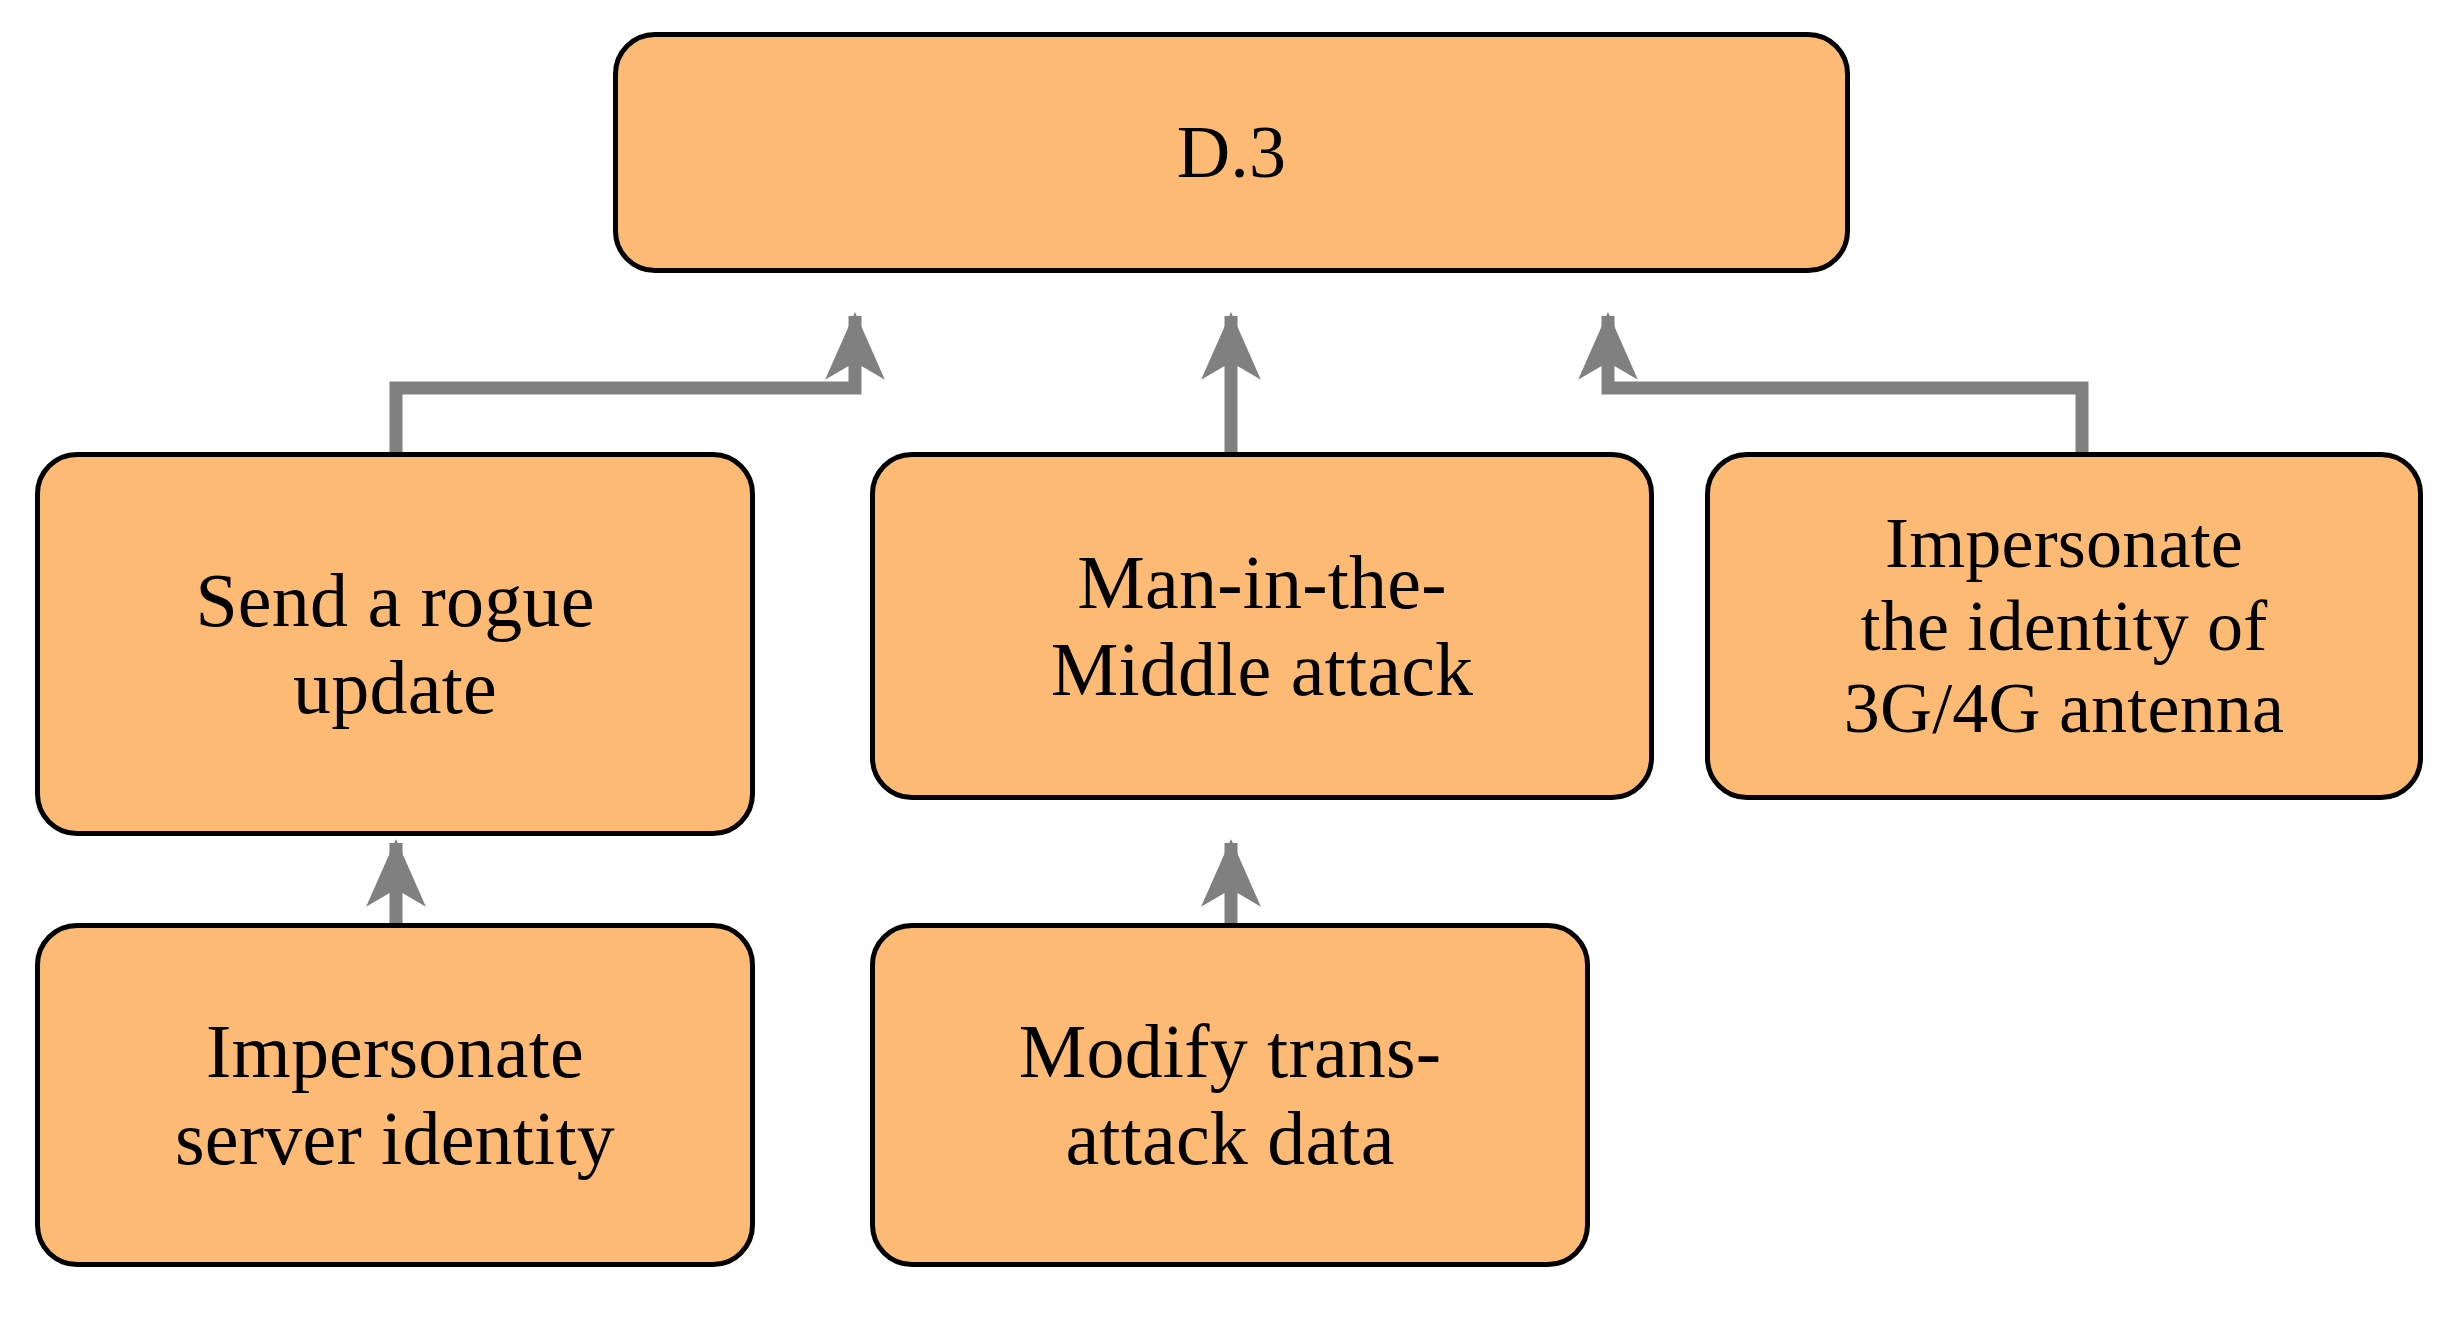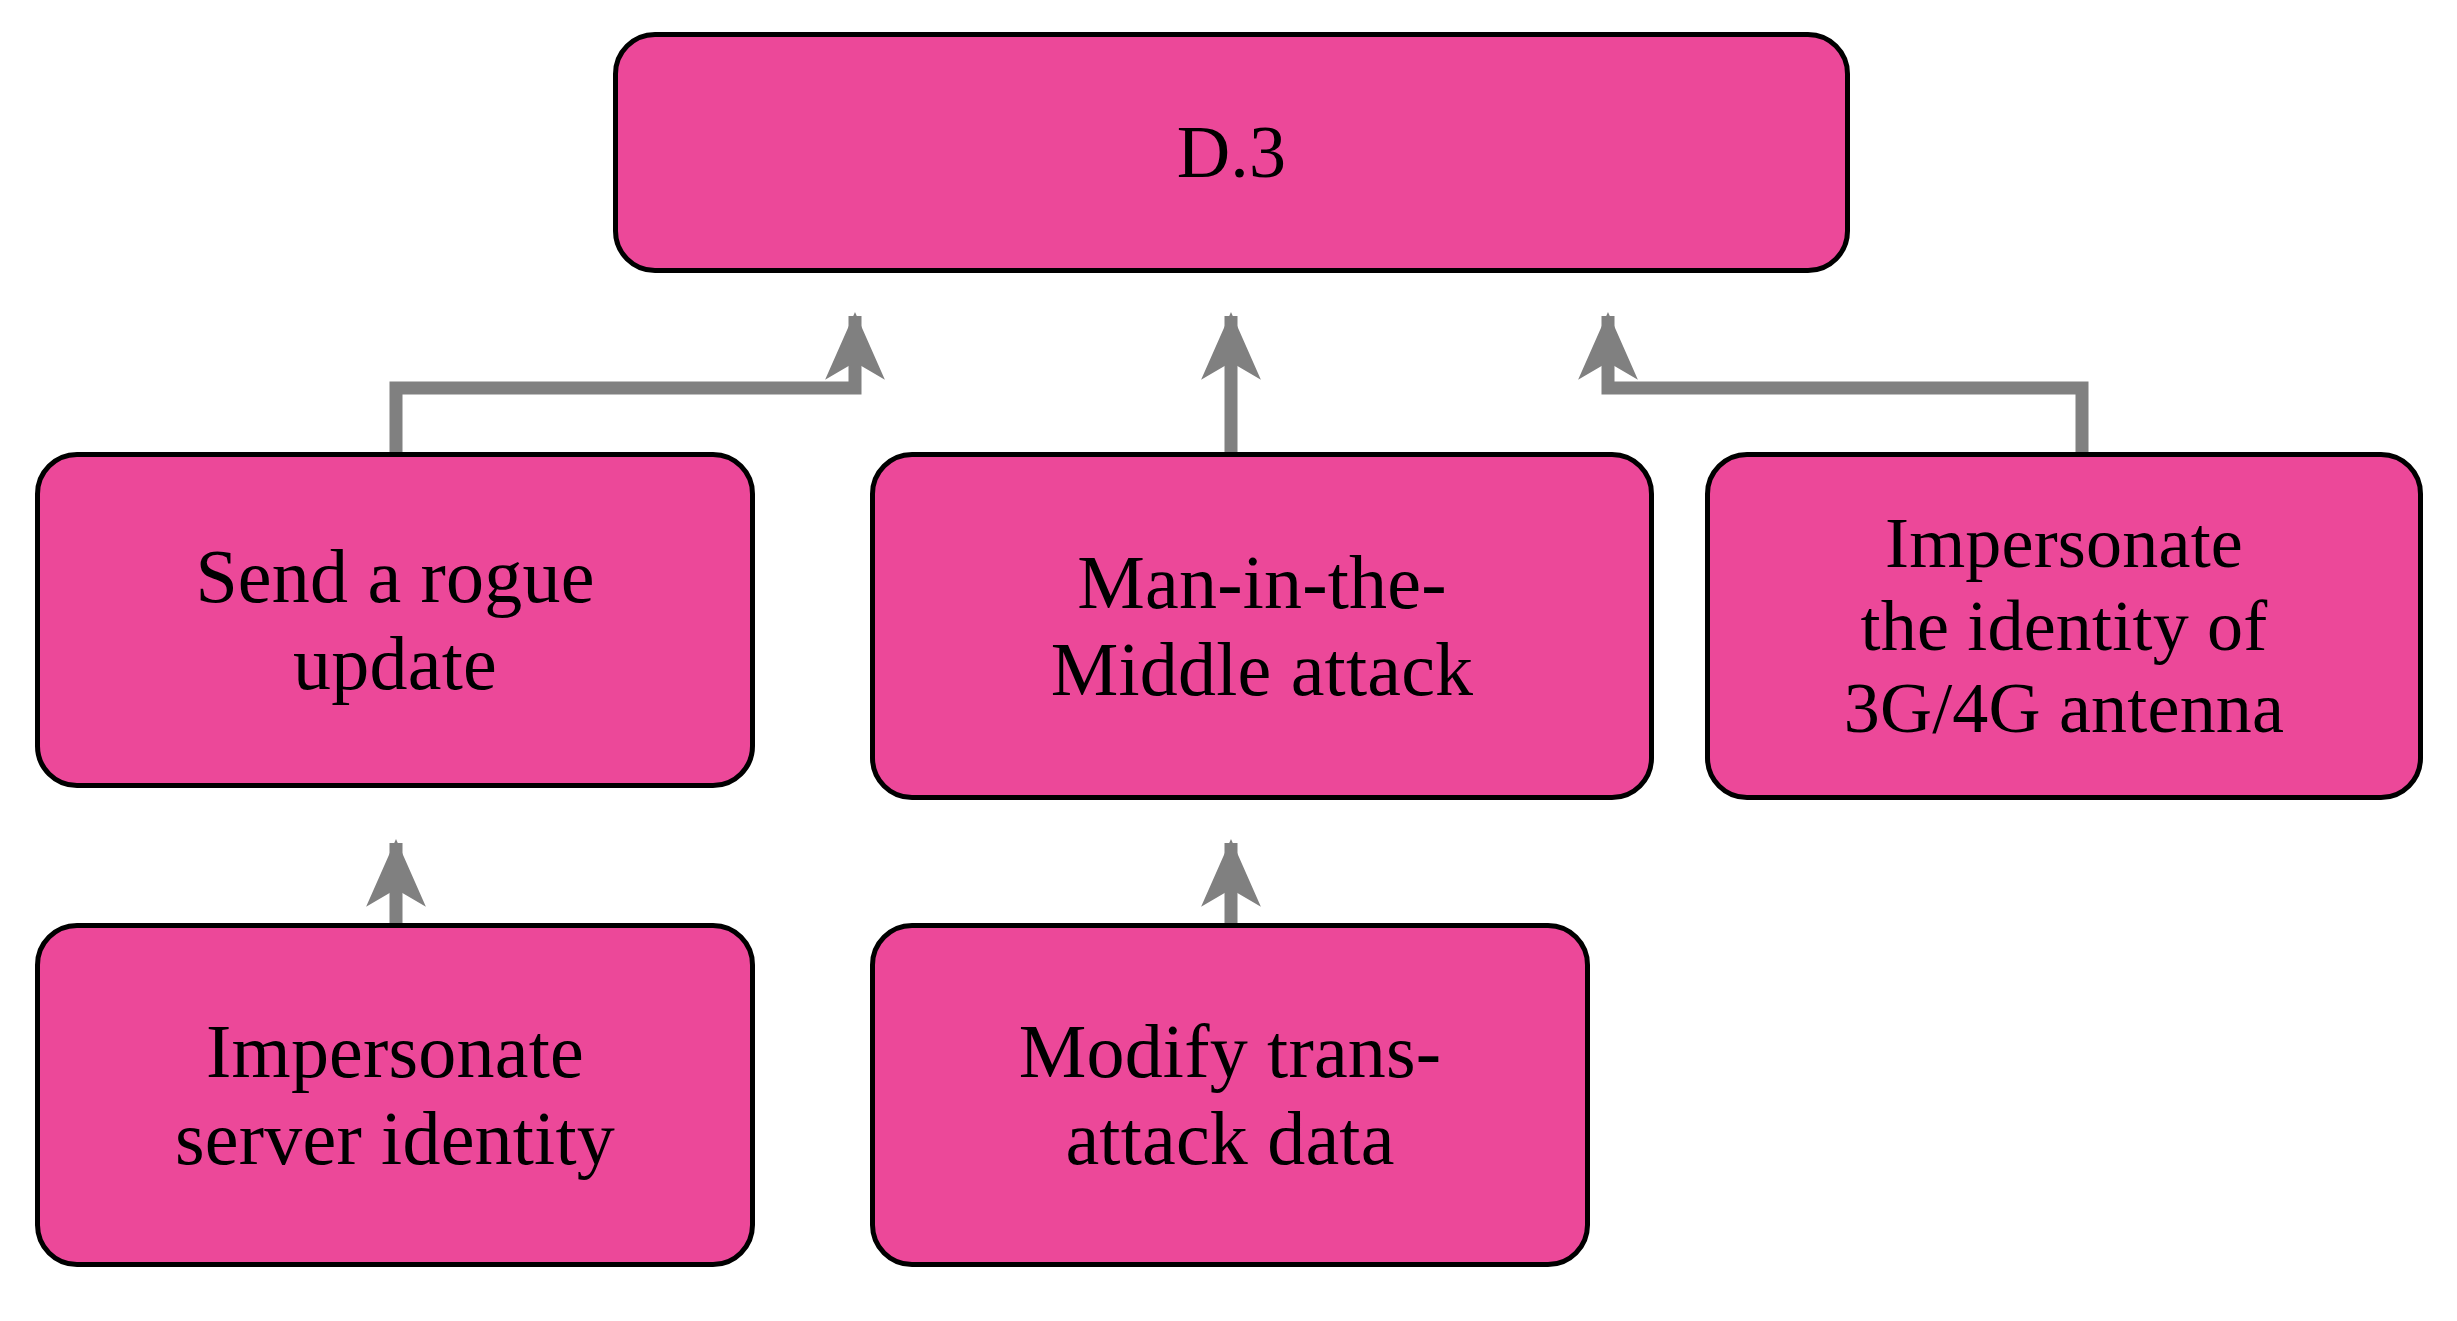--- a/index.html
+++ b/index.html
@@ -21,21 +21,21 @@
     position: absolute;
     left: 0;
     top: 0;
     width: 2457px;
     height: 1321px;
     pointer-events: none;
   }
   .node {
     position: absolute;
     box-sizing: border-box;
-    background: #ec4899;
+    background: #fdba74;
     border: 5px solid #000000;
     border-radius: 42px;
     display: flex;
     align-items: center;
     justify-content: center;
     text-align: center;
     z-index: 2;
   }
   .node-label {
     display: block;
@@ -50,21 +50,21 @@
     top: 32px;
     width: 1237px;
     height: 241px;
   }
   #node-root .node-label { font-size: 74px; }
 
   #node-rogue-update {
     left: 35px;
     top: 452px;
     width: 720px;
-    height: 336px;
+    height: 384px;
   }
   #node-mitm {
     left: 870px;
     top: 452px;
     width: 784px;
     height: 348px;
   }
   #node-impersonate-antenna {
     left: 1705px;
     top: 452px;

